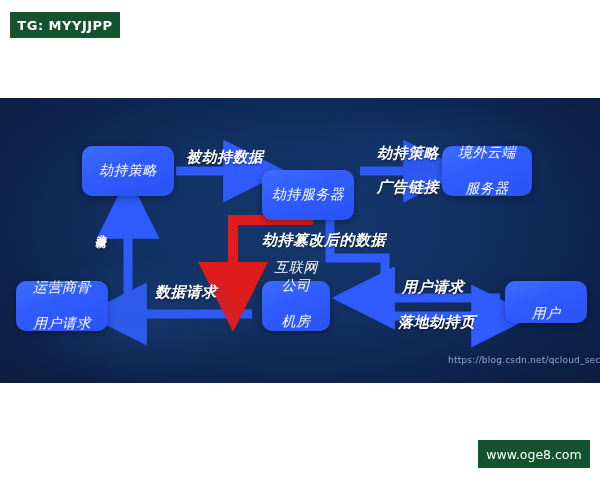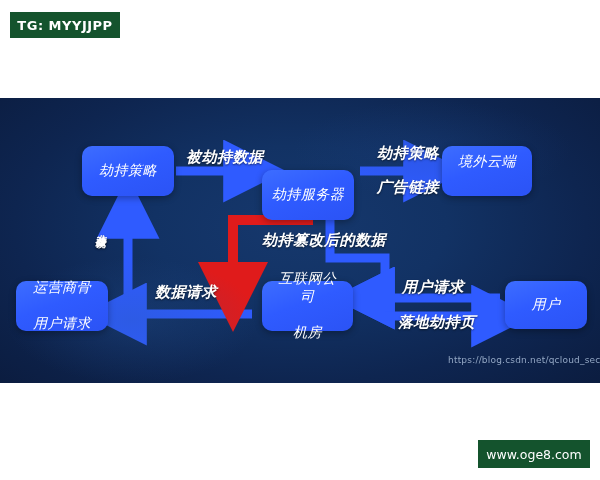--- a/index.html
+++ b/index.html
@@ -89,22 +89,22 @@
     line-height: 1.28;
     letter-spacing: 0.5px;
     z-index: 3;
   }
   .node span { display: block; padding: 0 6px; }
 
   #node-splitter   { left: 82px;  top: 48px;  width: 92px;  height: 50px; }
   #node-hijack     { left: 262px; top: 48px;  width: 92px;  height: 50px; margin-top: 24px; }
   #node-overseas   { left: 442px; top: 48px;  width: 90px;  height: 50px; }
   #node-carrier    { left: 16px;  top: 183px; width: 92px;  height: 50px; justify-content: center; }
-  #node-internet   { left: 262px; top: 183px; width: 91px;  height: 50px; }
-  #node-user       { left: 505px; top: 183px; width: 82px;  height: 48px; }
+  #node-internet   { left: 262px; top: 183px; width: 68px;  height: 50px; align-items: flex-end; }
+  #node-user       { left: 505px; top: 183px; width: 82px;  height: 42px; align-items: flex-end; }
 
   
   .elabel {
     position: absolute;
     color: #ffffff;
     font-size: 15px;
     font-weight: bold;
     font-style: italic;
     letter-spacing: 0.5px;
     white-space: nowrap;
@@ -203,20 +203,21 @@
     <span>劫持策略</span>
   </div>
 
   <div class="node" id="node-hijack">
     <span>劫持服务器</span>
   </div>
 
   <div class="node" id="node-overseas">
     <span>
       <span>境外云端</span><br>
+      <span>服务器</span>
     </span>
   </div>
 
   <div class="node" id="node-carrier">
     <span>
       <span>运营商骨</span><br>
       <span>用户请求</span>
     </span>
   </div>
 

